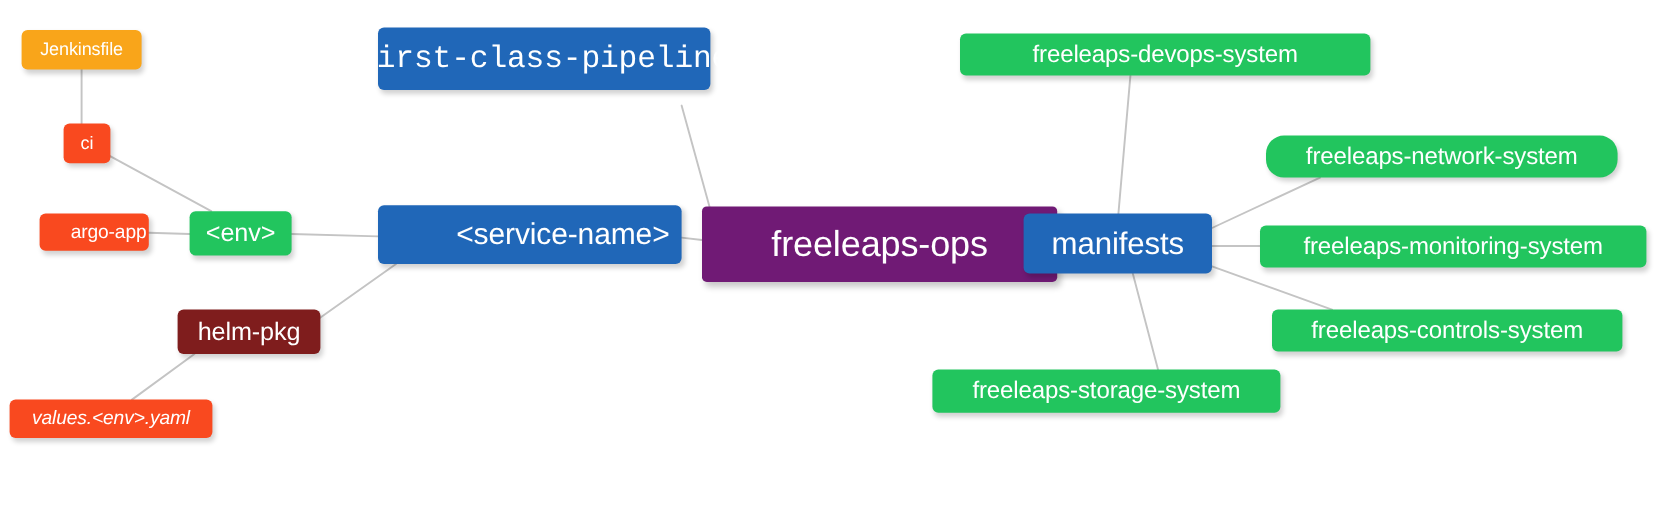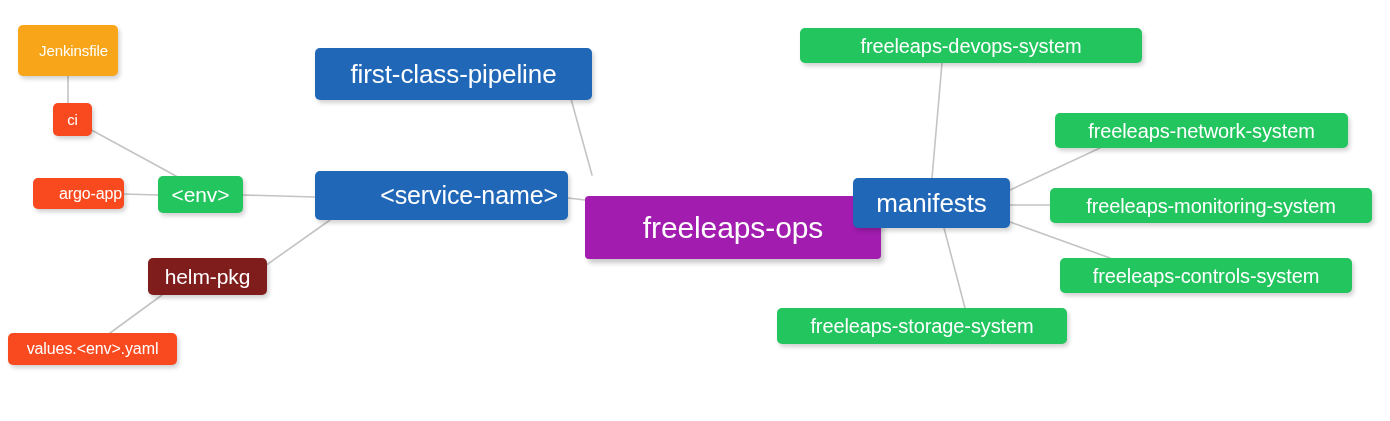--- a/index.html
+++ b/index.html
@@ -60,54 +60,54 @@
       <line x1="176" y1="176" x2="86" y2="127" stroke="#c4c4c4" stroke-width="1.6" stroke-linecap="round"></line>
       <line x1="68" y1="103" x2="68" y2="58" stroke="#c4c4c4" stroke-width="1.6" stroke-linecap="round"></line>
       <line x1="162" y1="295" x2="110" y2="333" stroke="#c4c4c4" stroke-width="1.6" stroke-linecap="round"></line>
       <line x1="932" y1="178" x2="942" y2="63" stroke="#c4c4c4" stroke-width="1.6" stroke-linecap="round"></line>
       <line x1="1010" y1="190" x2="1100" y2="148" stroke="#c4c4c4" stroke-width="1.6" stroke-linecap="round"></line>
       <line x1="1010" y1="205" x2="1050" y2="205" stroke="#c4c4c4" stroke-width="1.6" stroke-linecap="round"></line>
       <line x1="1010" y1="222" x2="1110" y2="258" stroke="#c4c4c4" stroke-width="1.6" stroke-linecap="round"></line>
       <line x1="944" y1="228" x2="965" y2="308" stroke="#c4c4c4" stroke-width="1.6" stroke-linecap="round"></line>
     </svg>
   <div id="node-layer">
-      <div class="node root" style="left: 585px; top: 172px; width: 296px; height: 63px; background: #a21caf; font-size: 30px; margin-top: 24px;">
+      <div class="node root" style="left: 585px; top: 172px; width: 296px; height: 63px; background: #701a75; font-size: 30px;">
         <span>freeleaps-ops</span>
       </div>
-      <div class="node" style="left: 315px; top: 48px; width: 277px; height: 52px; background: rgb(32, 103, 184); font-size: 26px;">
+      <div class="node" style="left: 315px; top: 23px; width: 277px; height: 52px; background: rgb(32, 103, 184); font-size: 26px; font-family: Liberation Mono, monospace;">
         <span>first-class-pipeline</span>
       </div>
       <div class="node" style="left: 315px; top: 171px; width: 253px; height: 49px; background: rgb(32, 103, 184); font-size: 25px; justify-content: flex-end;">
         <span>&lt;service-name&gt;</span>
       </div>
       <div class="node" style="left: 853px; top: 178px; width: 157px; height: 50px; background: rgb(32, 103, 184); font-size: 26px;">
         <span>manifests</span>
       </div>
       <div class="node" style="left: 158px; top: 176px; width: 85px; height: 37px; background: rgb(34, 197, 94); font-size: 21px;">
         <span>&lt;env&gt;</span>
       </div>
       <div class="node" style="left: 148px; top: 258px; width: 119px; height: 37px; background: #7f1d1d; font-size: 21px;">
         <span>helm-pkg</span>
       </div>
-      <div class="node" style="left: 18px; top: 25px; width: 100px; height: 51px; background: rgb(249, 165, 26); font-size: 15px; justify-content: flex-end;">
+      <div class="node" style="left: 18px; top: 25px; width: 100px; height: 33px; background: rgb(249, 165, 26); font-size: 15px;">
         <span>Jenkinsfile</span>
       </div>
       <div class="node" style="left: 53px; top: 103px; width: 39px; height: 33px; background: rgb(249, 73, 31); font-size: 15px;">
         <span>ci</span>
       </div>
       <div class="node" style="left: 33px; top: 178px; width: 91px; height: 31px; background: rgb(249, 73, 31); font-size: 16px; padding-left: 34px;">
         <span>argo-app</span>
       </div>
-      <div class="node" style="left: 8px; top: 333px; width: 169px; height: 32px; background: rgb(249, 73, 31); font-size: 16px;">
+      <div class="node" style="left: 8px; top: 333px; width: 169px; height: 32px; background: rgb(249, 73, 31); font-size: 16px; font-style: italic;">
         <span>values.&lt;env&gt;.yaml</span>
       </div>
       <div class="node" style="left: 800px; top: 28px; width: 342px; height: 35px; background: rgb(34, 197, 94); font-size: 20px;">
         <span>freeleaps-devops-system</span>
       </div>
-      <div class="node" style="left: 1055px; top: 113px; width: 293px; height: 35px; background: rgb(34, 197, 94); font-size: 20px;">
+      <div class="node" style="left: 1055px; top: 113px; width: 293px; height: 35px; background: rgb(34, 197, 94); font-size: 20px; border-radius: 15px;">
         <span>freeleaps-network-system</span>
       </div>
       <div class="node" style="left: 1050px; top: 188px; width: 322px; height: 35px; background: rgb(34, 197, 94); font-size: 20px; align-items: center;">
         <span>freeleaps-monitoring-system</span>
       </div>
       <div class="node" style="left: 1060px; top: 258px; width: 292px; height: 35px; background: rgb(34, 197, 94); font-size: 20px;">
         <span>freeleaps-controls-system</span>
       </div>
       <div class="node" style="left: 777px; top: 308px; width: 290px; height: 36px; background: rgb(34, 197, 94); font-size: 20px;">
         <span>freeleaps-storage-system</span>

